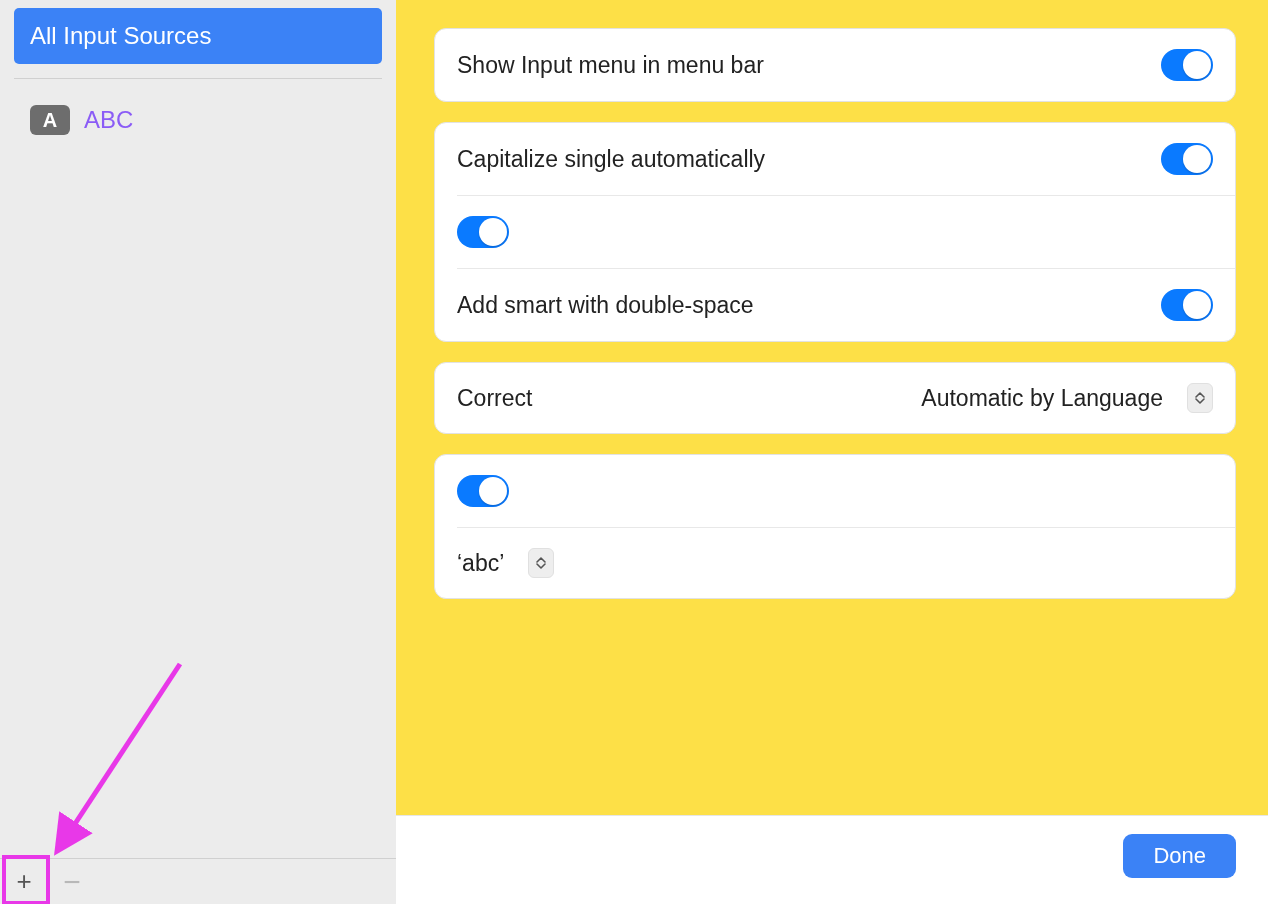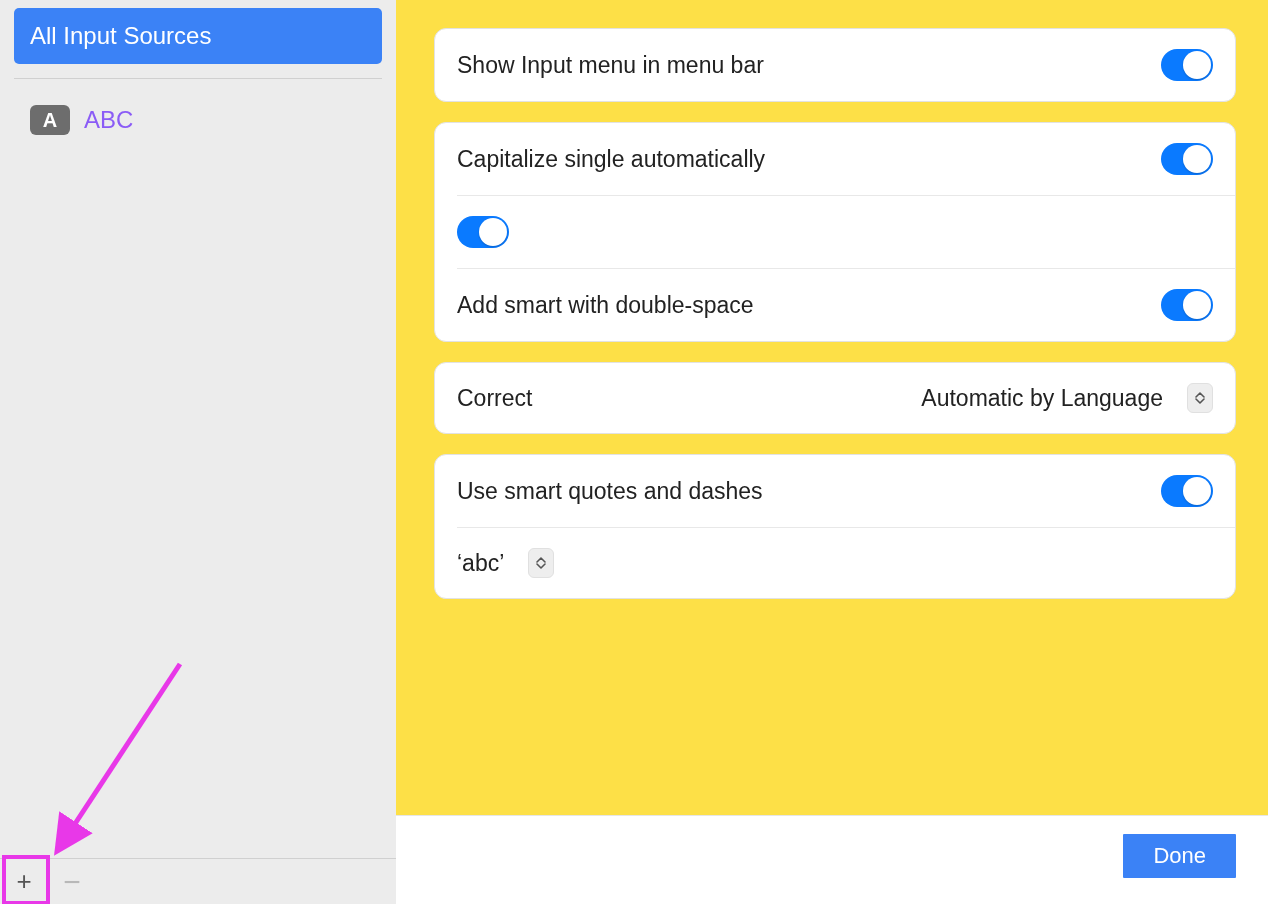--- a/index.html
+++ b/index.html
@@ -199,21 +199,21 @@
       display: flex;
       justify-content: flex-end;
       background: #ffffff;
     }
     .done-button {
       background: #3b82f6;
       color: #ffffff;
       font-size: 22px;
       padding: 9px 30px;
       border: none;
-      border-radius: 1px;
+      border-radius: 9px;
       cursor: pointer;
     }
   </style>
 </head>
 <body>
 
 <div class="container">
 
   <div class="sidebar">
     <div class="sidebar-top">
@@ -282,21 +282,20 @@
                 </svg>
                 <svg width="10" height="6" viewBox="0 0 10 6">
                   <path d="M1 1 L5 5 L9 1" stroke="#555" stroke-width="1.6" fill="none" stroke-linecap="round" stroke-linejoin="round"></path>
                 </svg>
               </div>
             </div>
           </div>
         </div>
         <div class="card">
           <div class="row">
-            <div class="row-label">Use smart quotes and dashes</div>
             <div class="toggle"></div>
           </div>
           <div class="row">
             <div class="row-value">
               <span>‘abc’</span>
               <div class="stepper">
                 <svg width="10" height="6" viewBox="0 0 10 6">
                   <path d="M1 5 L5 1 L9 5" stroke="#555" stroke-width="1.6" fill="none" stroke-linecap="round" stroke-linejoin="round"></path>
                 </svg>
                 <svg width="10" height="6" viewBox="0 0 10 6">

